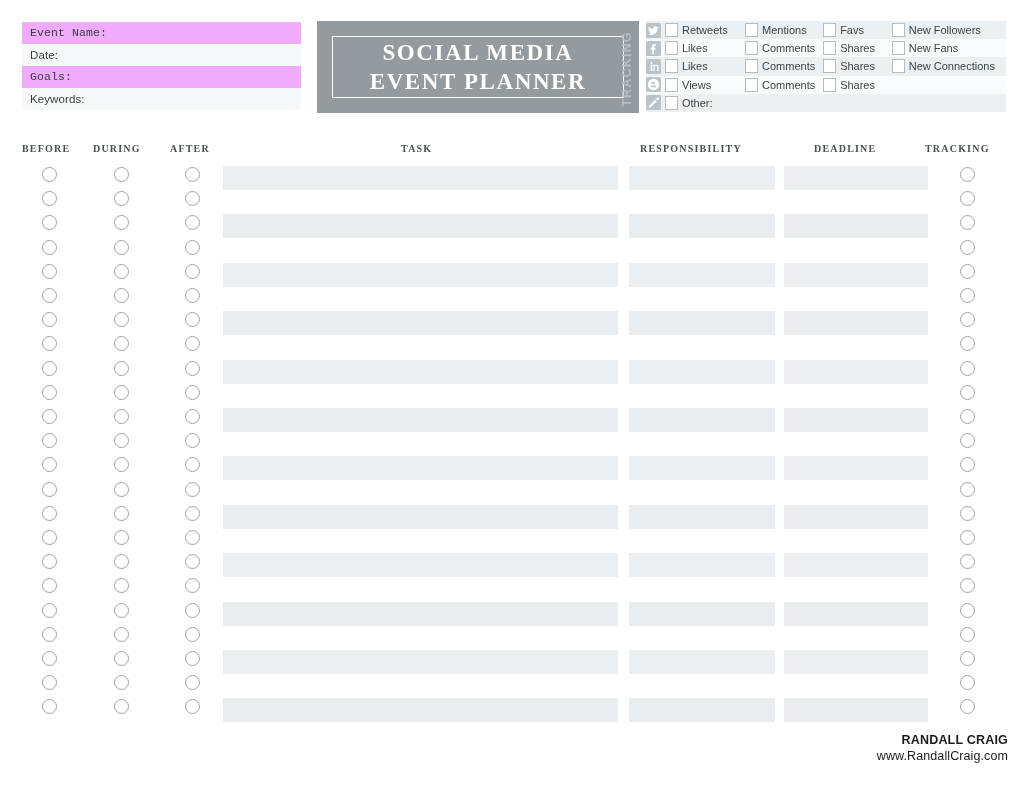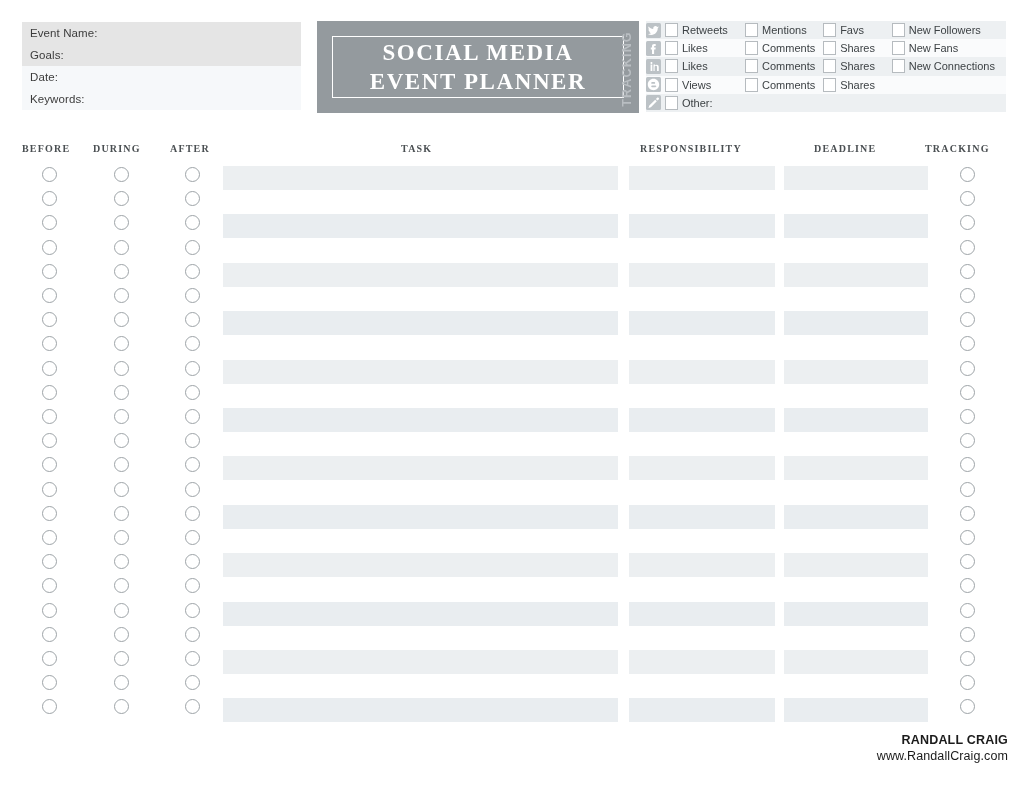--- a/index.html
+++ b/index.html
@@ -15,21 +15,21 @@
   
   .form-block { position: absolute; left: 22px; top: 22px; width: 279px; }
   .form-row {
     height: 22px;
     line-height: 22px;
     padding-left: 8px;
     font-size: 11.5px;
     color: #3c3c3c;
     letter-spacing: .1px;
   }
-  .form-row.shade { background: #e5e5e5; }
+  .form-row.shade { background: #f0abfc; font-family: Liberation Mono, monospace; }
   .form-row.light { background: #f6f8fa; }
 
   
   .title-box {
     position: absolute;
     left: 317px; top: 21px;
     width: 322px; height: 92px;
     background: #949a9e;
     padding: 15px;
   }
@@ -131,22 +131,22 @@
   .footer .l1 { font-size: 12.5px; font-weight: bold; color: #1b1b1b; letter-spacing: .2px; }
   .footer .l2 { font-size: 12.5px; color: #1b1b1b; letter-spacing: .1px; margin-top: 2px; }
 </style>
 </head>
 <body>
 
 <div class="page">
 
   <div class="form-block">
       <div class="form-row shade">Event Name:</div>
+      <div class="form-row light">Date:</div>
       <div class="form-row shade">Goals:</div>
-      <div class="form-row light">Date:</div>
       <div class="form-row light">Keywords:</div>
     </div>
 
   <div class="title-box">
     <div class="title-inner">
       <div class="title-line">SOCIAL MEDIA</div>
       <div class="title-line">EVENT PLANNER</div>
     </div>
   </div>
 

